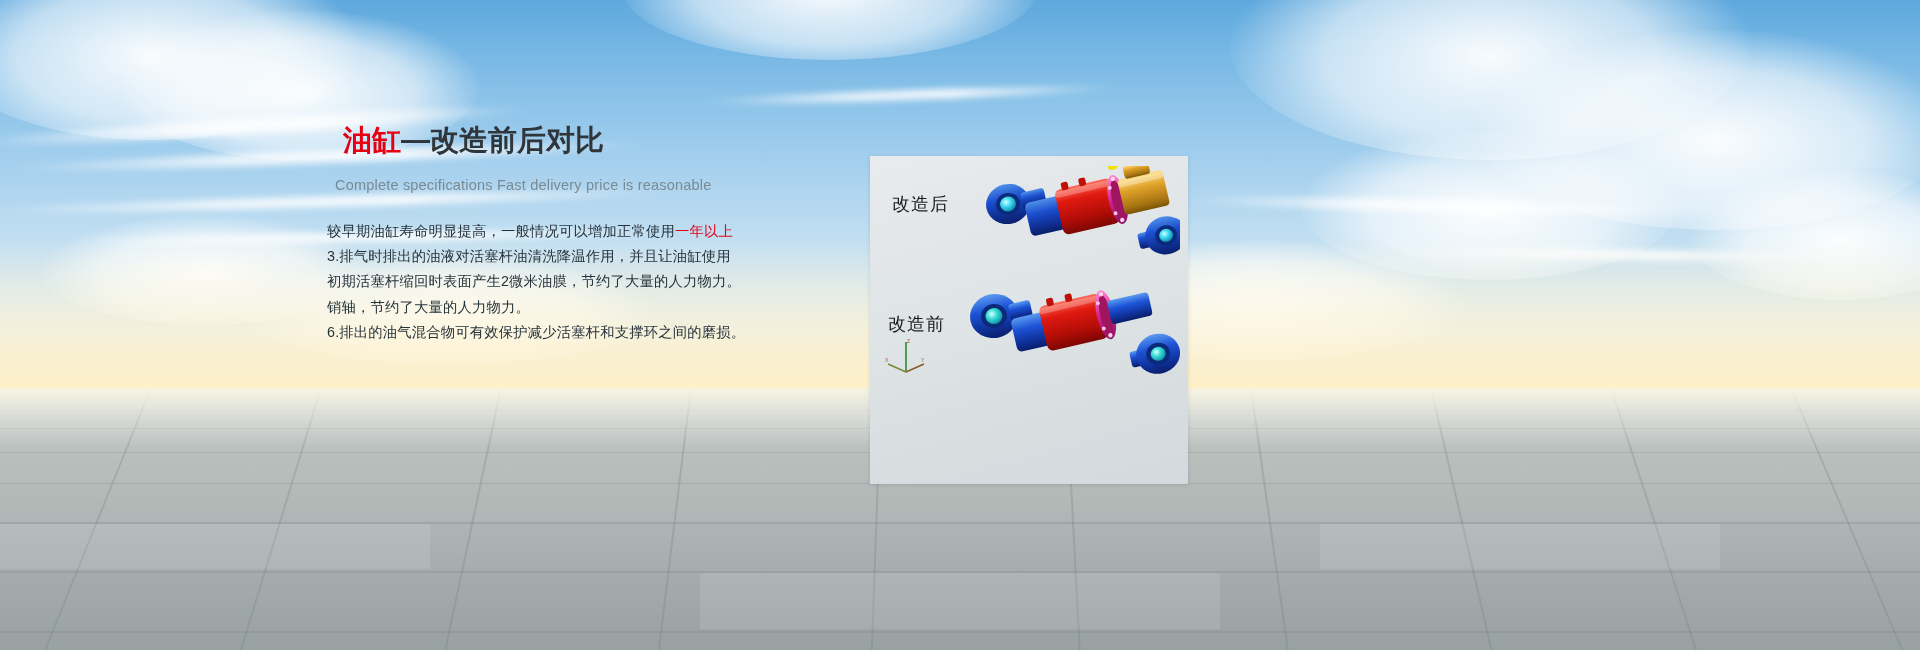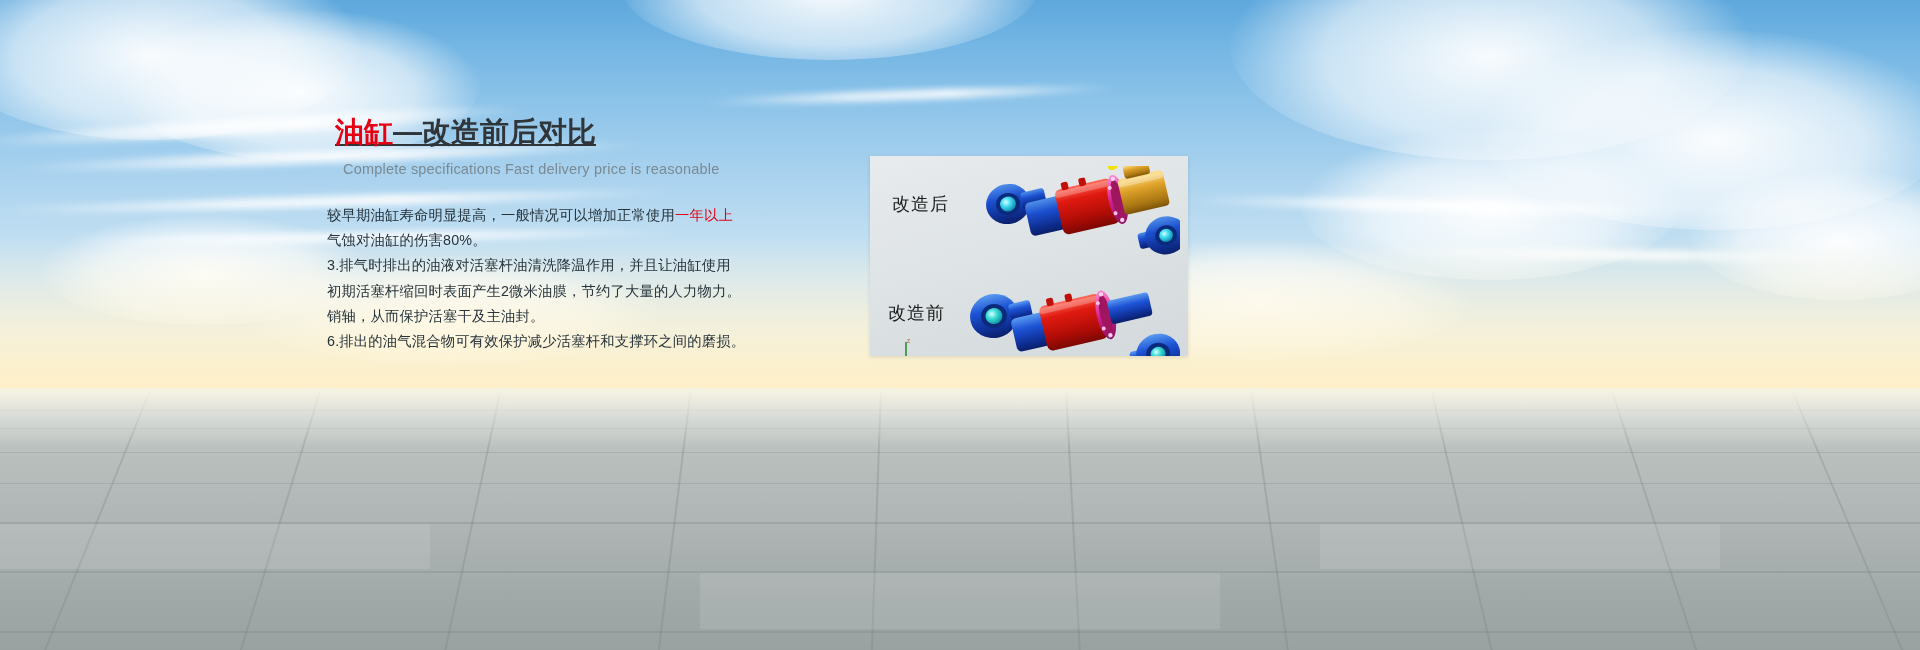--- a/index.html
+++ b/index.html
@@ -85,32 +85,31 @@
   }
 
   
   .text-block {
     position: absolute;
     left: 327px;
     top: 105px;
     width: 540px;
   }
   .title {
-    margin: 8px;
+    margin: 16px;
     font-size: 29px;
     font-weight: bold;
     letter-spacing: 0px;
     line-height: 38px;
     color: #2f3538;
     white-space: nowrap;
-    text-decoration: underline;
   }
   .title .hl { color: #e60012; }
   .subtitle {
-    margin: 6px 0 0 16px;
+    margin: 6px 0 0 8px;
     font-size: 14.5px;
     color: #7a8a93;
     letter-spacing: 0.2px;
     line-height: 20px;
     white-space: nowrap;
   }
   .body-list {
     margin: 24px 0 0 0;
     padding: 0;
     list-style: none;
@@ -123,36 +122,36 @@
     letter-spacing: 0.2px;
   }
   .body-line .red { color: #e60012; }
 
   
   .panel {
     position: absolute;
     left: 870px;
     top: 156px;
     width: 318px;
-    height: 200px;
+    height: 328px;
     background: linear-gradient(165deg, #e9ecef 0%, #e3e7ea 20%, #dfe4e6 45%, #d9dee1 70%, #d3d9dc 100%);
     box-shadow: 0 1px 4px rgba(0,0,0,0.12);
     overflow: hidden;
     text-decoration: underline;
   }
   .panel-label {
     position: absolute;
     font-family: "Liberation Serif", "DejaVu Serif", serif;
     font-size: 18px;
     color: #1c1c1c;
     letter-spacing: 1px;
     white-space: nowrap;
   }
   .label-after  { left: 22px; top: 36px; }
-  .label-before { left: 18px; top: 145px; text-align: right; }
+  .label-before { left: 18px; top: 156px; text-align: right; }
 
   .axes { position: absolute; left: 15px; top: 182px; width: 42px; height: 38px; }
 
   .cyl { position: absolute; }
 
   
   .scene-after  { left: 98px; top: 10px;  }
   .scene-before { left: 82px; top: 120px; }
 </style>
 </head>
@@ -215,24 +214,23 @@
   </div>
 
   <div class="text-block">
     <h1 class="title">
       <span class="hl">油缸</span><span>—改造前后对比</span>
     </h1>
     <p class="subtitle">Complete specifications Fast delivery price is reasonable</p>
 
     <ul class="body-list">
       <li class="body-line"><span>较早期油缸寿命明显提高，一般情况可以增加正常使用</span><span class="red">一年以上</span></li>
-      <li class="body-line">气蚀对油缸的伤害80%。</li>
       <li class="body-line">3.排气时排出的油液对活塞杆油清洗降温作用，并且让油缸使用</li>
       <li class="body-line">初期活塞杆缩回时表面产生2微米油膜，节约了大量的人力物力。</li>
-      <li class="body-line">销轴，从而保护活塞干及主油封。</li>
+      <li class="body-line">销轴，节约了大量的人力物力。</li>
       <li class="body-line">6.排出的油气混合物可有效保护减少活塞杆和支撑环之间的磨损。</li>
     </ul>
   </div>
 
   <div class="panel">
 
     <span class="panel-label label-after">改造后</span>
     <span class="panel-label label-before">改造前</span>
 
     <svg class="axes" viewBox="0 0 42 38">

